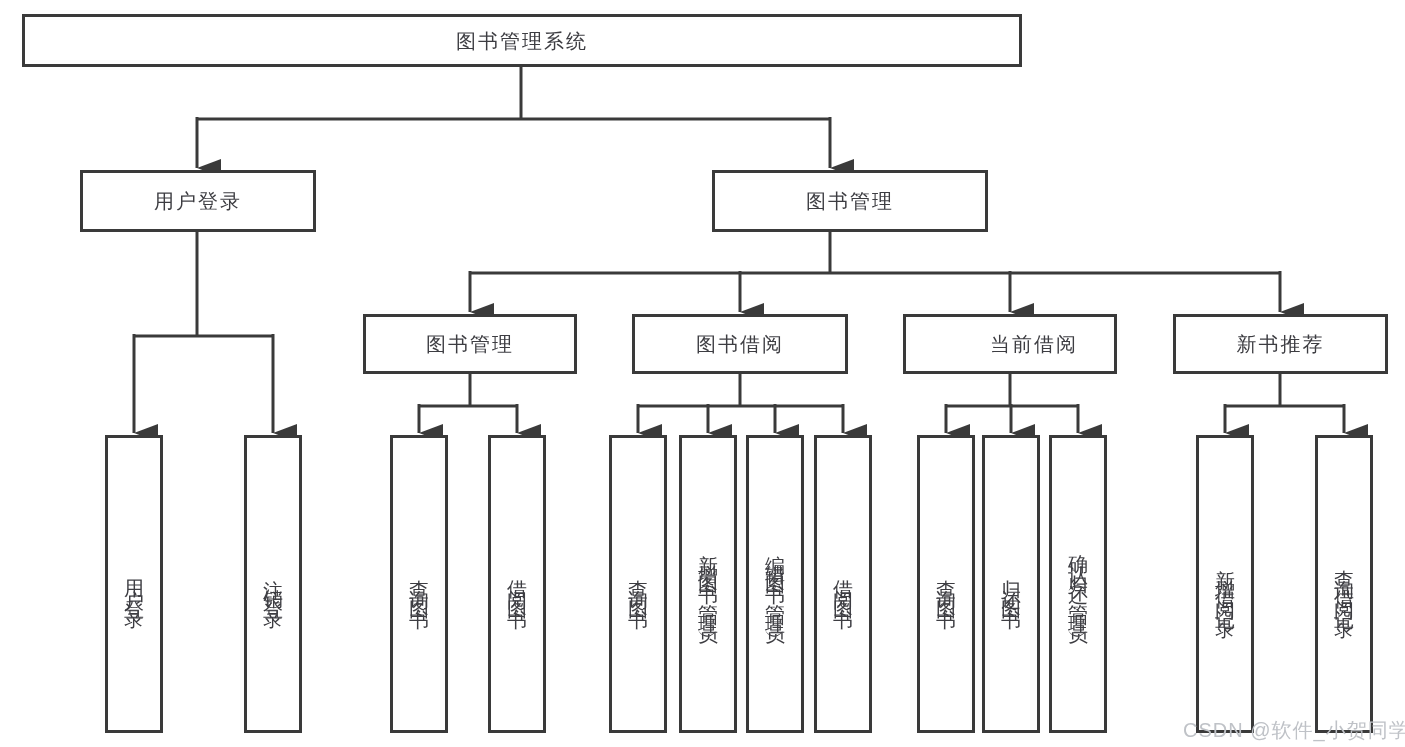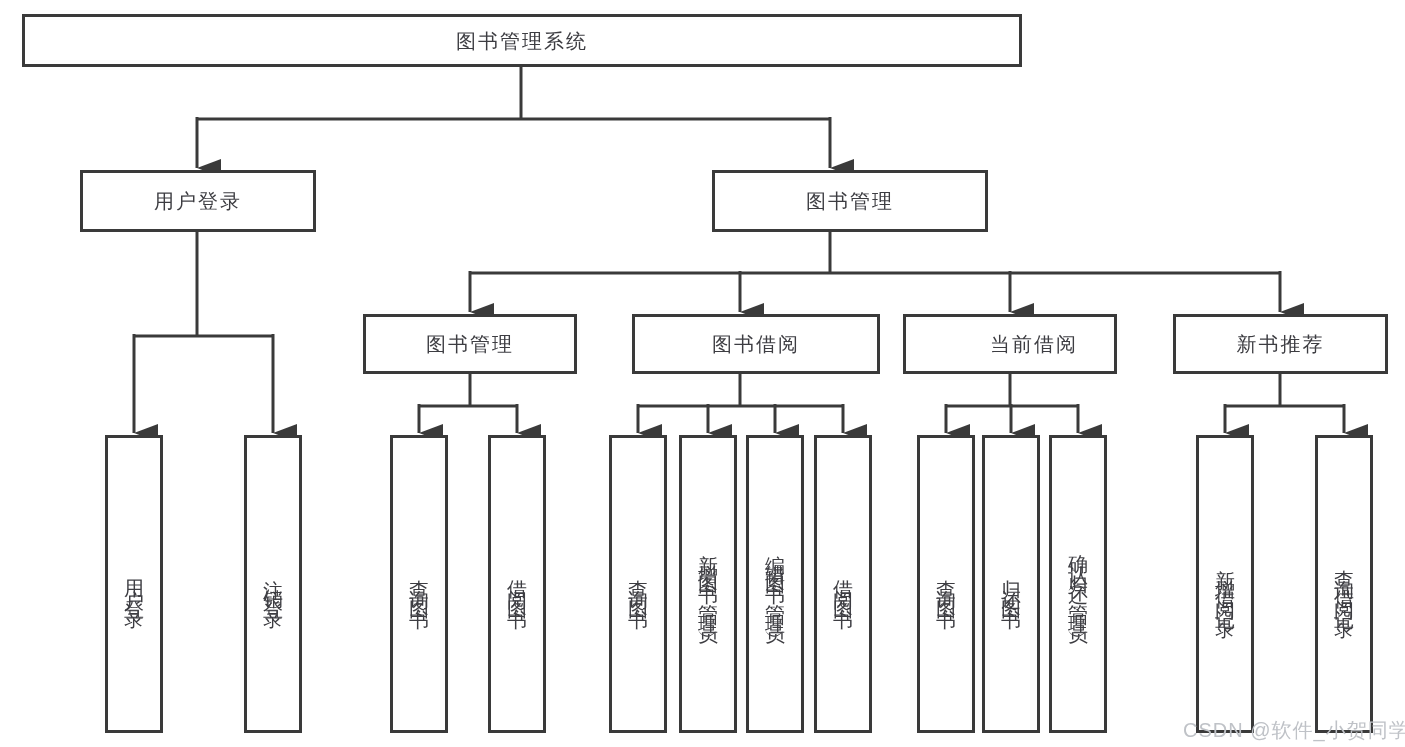--- a/index.html
+++ b/index.html
@@ -100,21 +100,21 @@
   <div class="box" style="left:80px; top:170px; width:236px; height:62px;">
     <span>用户登录</span>
   </div>
   <div class="box" style="left:712px; top:170px; width:276px; height:62px;">
     <span>图书管理</span>
   </div>
 
   <div class="box" style="left:363px; top:314px; width:214px; height:60px;">
     <span>图书管理</span>
   </div>
-  <div class="box" style="left:632px; top:314px; width:248px; height:60px;">
+  <div class="box" style="left:632px; top:314px; width:216px; height:60px;">
     <span>图书借阅</span>
   </div>
   <div class="box" style="left:903px; top:314px; width:214px; height:60px;padding-left:48px;">
     <span>当前借阅</span>
   </div>
   <div class="box" style="left:1173px; top:314px; width:215px; height:60px;">
     <span>新书推荐</span>
   </div>
 
   <div class="box vbox" style="left:105px; top:435px; width:58px; height:298px;">

